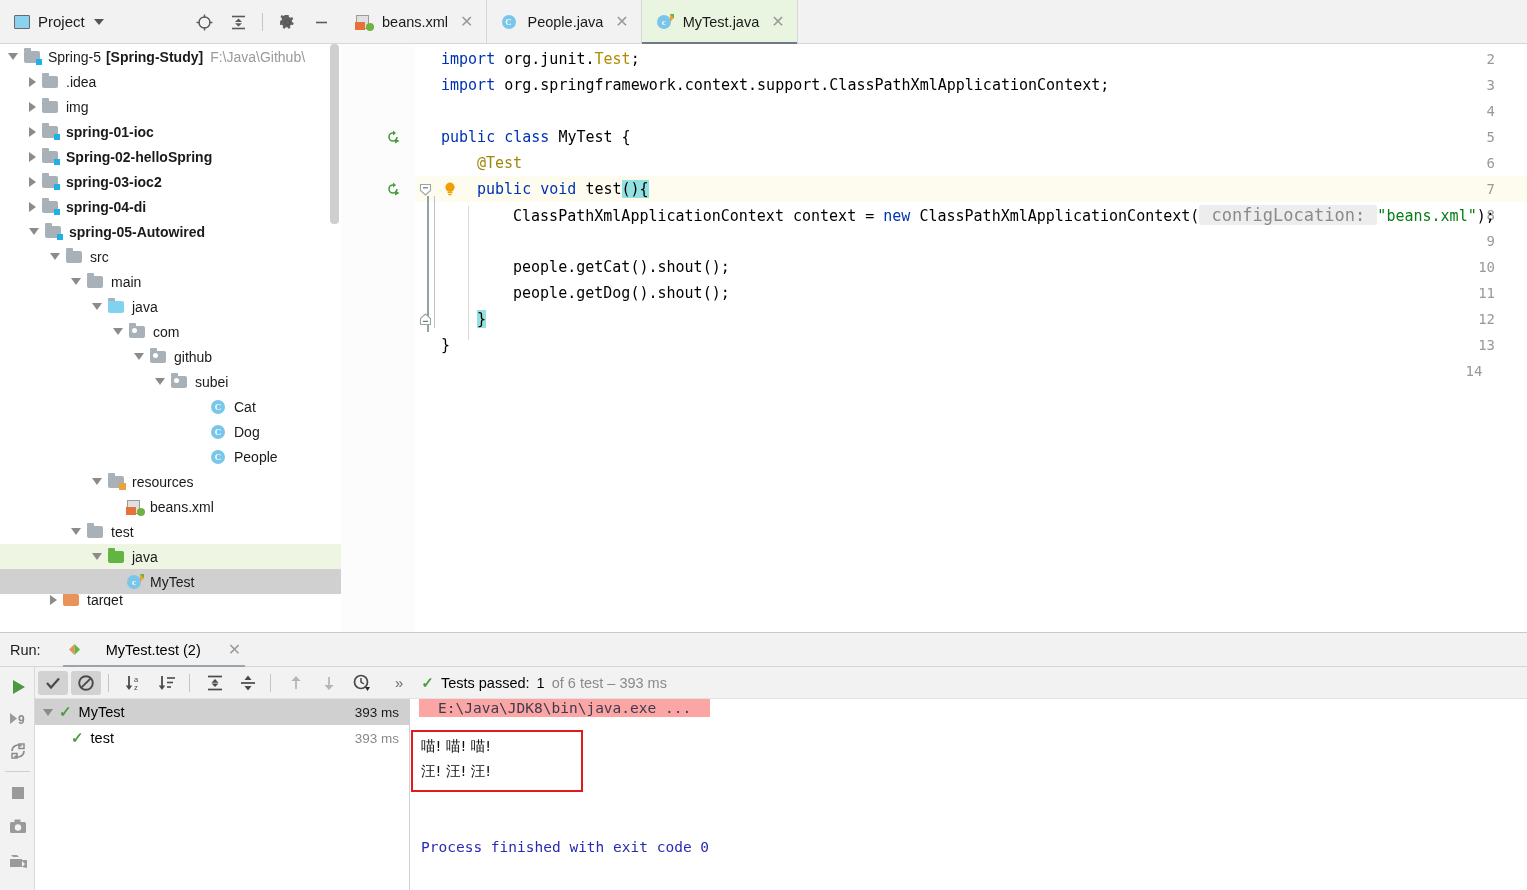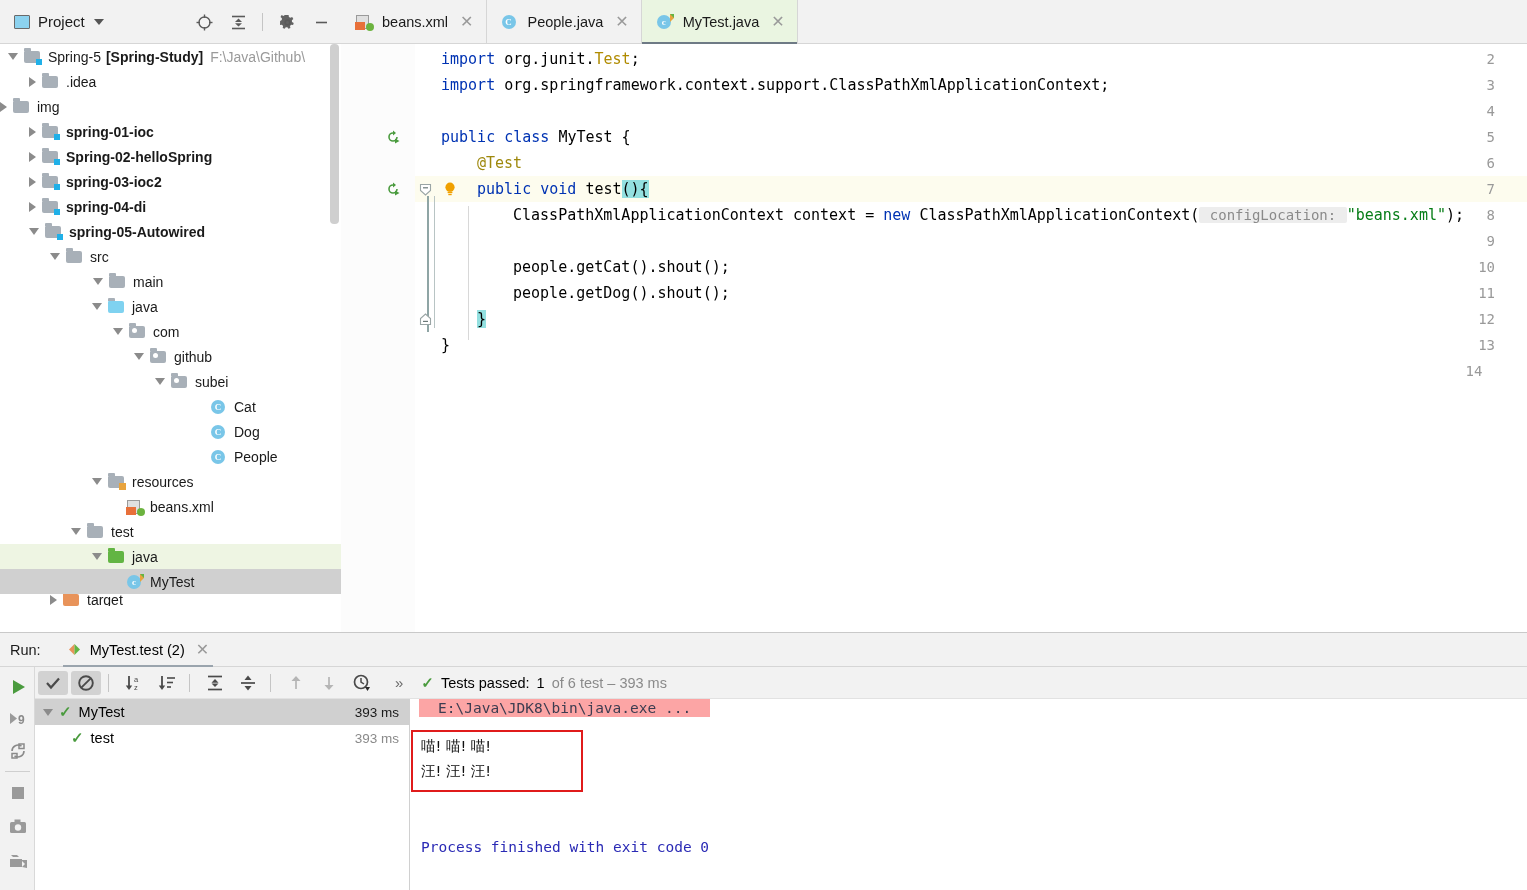--- a/index.html
+++ b/index.html
@@ -103,31 +103,31 @@
   .cline {
     position: absolute; left: 100px; height: 26px; line-height: 26px;
     font-family: "DejaVu Sans Mono", monospace; font-size: 15px; color: #000;
     white-space: pre;
   }
   .caret-row { position: absolute; left: 74px; right: 0; height: 26px; background: #fdfcee; }
   .kw { color: #0033b3; }
   .ann { color: #9e880d; }
   .str { color: #067d17; }
   .typ { color: #b08b00; }
-  .hint { background: #ededed; color: #8a8a8a; font-size: 14px; padding: 0 2px; border-radius: 2px; }
+  .hint { background: #ededed; color: #8a8a8a; font-size: 17px; padding: 0 2px; border-radius: 2px; }
   .brace-hl { background: #93e0e0; }
   .fold-line { position: absolute; left: 93px; width: 1px; background: #b8c4c4; }
   .fold-minus { position: absolute; left: 78px; width: 13px; height: 13px; }
   .stripe { position: absolute; left: 86px; width: 2px; background: #8fa5a5; }
 
   
   .run-panel { position: absolute; left: 0; top: 632px; width: 1527px; height: 258px; background: #fff; border-top: 1px solid #c9c9c9; }
   .run-header { position: relative; height: 34px; background: #f2f2f2; display: flex; align-items: center; border-bottom: 1px solid #d6d6d6; }
   .run-label { margin-left: 10px; font-size: 14.5px; color: #1a1a1a; }
-  .run-tab { display: flex; align-items: center; gap: 8px; margin-left: 22px; position: relative; height: 34px; padding: 0 4px; }
+  .run-tab { display: flex; align-items: center; gap: 24px; margin-left: 22px; position: relative; height: 34px; padding: 0 4px; }
   .run-tab:after { content: ""; position: absolute; left: 0; right: 0; bottom: -1px; height: 3px; background: #9aa4ad; }
   .run-tab-label { font-size: 14.5px; }
 
   .run-body { position: relative; height: 223px; }
   .left-rail { position: absolute; left: 0; top: 0; width: 35px; height: 223px; background: #f2f2f2; border-right: 1px solid #d9d9d9; }
   .rail-btn { position: absolute; left: 8px; width: 20px; height: 20px; }
   .rail-sep { position: absolute; left: 5px; width: 25px; height: 1px; background: #cfcfcf; }
 
   .run-toolbar { position: absolute; left: 35px; top: 0; width: 1492px; height: 32px; background: #f2f2f2; display: flex; align-items: center; gap: 0; border-bottom: 1px solid #e2e2e2; }
   .tb-btn { width: 30px; height: 24px; display: flex; align-items: center; justify-content: center; margin-left: 3px; }
@@ -215,75 +215,75 @@
             <span class="lbl-bold" style="margin-left: 5px;">[Spring-Study]</span>
             <span class="lbl-path">F:\Java\Github\</span>
           </div>
           <div class="trow" style="padding-left: 29px;">
             <span class="arrow-r"></span>
             <span class="ico">
               <span class="f-gray"></span>
             </span>
             <span>.idea</span>
           </div>
-          <div class="trow" style="">
-            <span class="arrow-r"></span>
-            <span class="ico">
-              <span class="f-gray"></span>
-            </span>
-            <span>img</span>
-          </div>
           <div class="trow" style="padding-left: 29px;">
             <span class="arrow-r"></span>
             <span class="ico">
               <span class="f-gray"></span>
-              <span class="badge-blue"></span>
-            </span>
-            <span class="lbl-bold">spring-01-ioc</span>
+            </span>
+            <span>img</span>
           </div>
           <div class="trow" style="padding-left: 29px;">
             <span class="arrow-r"></span>
             <span class="ico">
               <span class="f-gray"></span>
               <span class="badge-blue"></span>
             </span>
-            <span class="lbl-bold">Spring-02-helloSpring</span>
+            <span class="lbl-bold">spring-01-ioc</span>
           </div>
           <div class="trow" style="padding-left: 29px;">
             <span class="arrow-r"></span>
             <span class="ico">
               <span class="f-gray"></span>
               <span class="badge-blue"></span>
             </span>
-            <span class="lbl-bold">spring-03-ioc2</span>
+            <span class="lbl-bold">Spring-02-helloSpring</span>
           </div>
           <div class="trow" style="padding-left: 29px;">
             <span class="arrow-r"></span>
             <span class="ico">
               <span class="f-gray"></span>
               <span class="badge-blue"></span>
             </span>
+            <span class="lbl-bold">spring-03-ioc2</span>
+          </div>
+          <div class="trow" style="padding-left: 29px;">
+            <span class="arrow-r"></span>
+            <span class="ico">
+              <span class="f-gray"></span>
+              <span class="badge-blue"></span>
+            </span>
             <span class="lbl-bold">spring-04-di</span>
           </div>
           <div class="trow" style="padding-left: 29px;">
             <span class="arrow-d"></span>
             <span class="ico">
               <span class="f-gray"></span>
               <span class="badge-blue"></span>
             </span>
             <span class="lbl-bold">spring-05-Autowired</span>
           </div>
           <div class="trow" style="padding-left: 50px;">
             <span class="arrow-d"></span>
             <span class="ico">
               <span class="f-gray"></span>
             </span>
             <span>src</span>
           </div>
-          <div class="trow" style="padding-left: 93px;">
+          <div class="trow" style="padding-left: 71px;">
             <span class="arrow-d"></span>
             <span class="ico">
               <span class="f-gray"></span>
             </span>
             <span>main</span>
           </div>
           <div class="trow" style="padding-left: 92px;">
             <span class="arrow-d"></span>
             <span class="ico">
               <span class="f-gray" style="background:#7fd2f0"></span>

